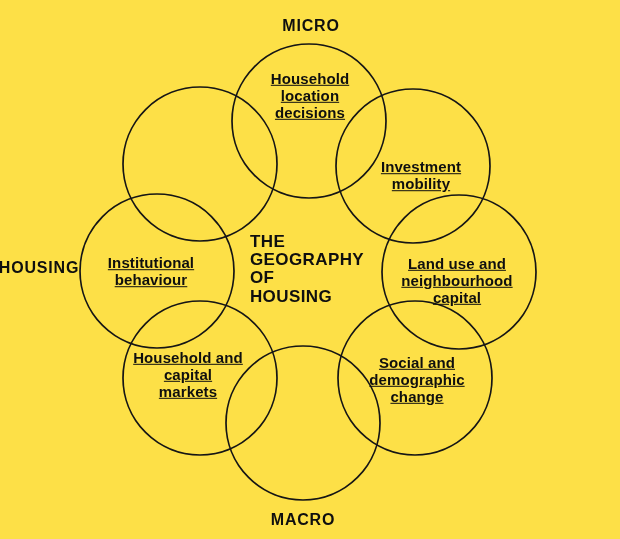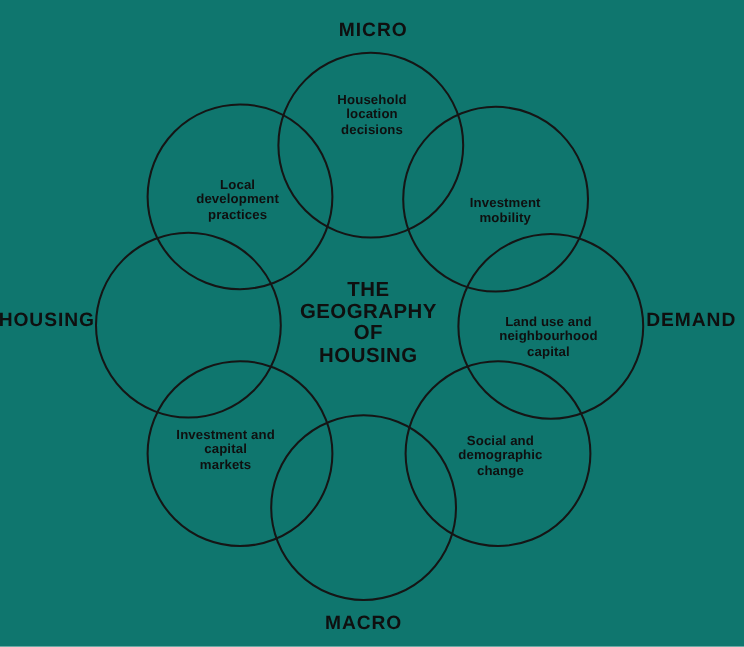--- a/index.html
+++ b/index.html
@@ -4,50 +4,51 @@
 <style>
   html, body {
     margin: 0;
     padding: 0;
     background: #ffffff;
   }
   #stage {
     position: relative;
     width: 620px;
     height: 539px;
-    background: #0f766e;
+    background: #fde047;
     font-family: "Liberation Sans", sans-serif;
     color: #111111;
     overflow: hidden;
   }
   #rings {
     position: absolute;
     left: 0;
     top: 0;
   }
   #rings circle {
     fill: none;
     stroke: #151515;
     stroke-width: 1.7;
   }
   .clabel {
     position: absolute;
     transform: translate(-50%, -50%);
     text-align: center;
     white-space: pre-line;
-    font-size: 11px;
+    font-size: 15px;
     font-weight: 700;
     line-height: 1.12;
     letter-spacing: 0.1px;
     color: #0f0f0f;
+    text-decoration: underline;
   }
   .center-title {
     position: absolute;
     transform: translate(-50%, -50%);
-    text-align: center;
+    text-align: left;
     white-space: pre-line;
     font-size: 17px;
     font-weight: 700;
     line-height: 1.07;
     letter-spacing: 0.4px;
     color: #0f0f0f;
   }
   .axis-label {
     position: absolute;
     transform: translate(-50%, -50%);
@@ -70,21 +71,20 @@
     <circle cx="459" cy="272" r="77"></circle>
     <circle cx="415" cy="378" r="77"></circle>
     <circle cx="303" cy="423" r="77"></circle>
     <circle cx="200" cy="378" r="77"></circle>
     <circle cx="157" cy="271" r="77"></circle>
     <circle cx="200" cy="164" r="77"></circle>
   </svg>
 
   <div class="axis-label" style="left:311px; top:26px">MICRO</div>
 
-  <div class="axis-label" style="left:576px; top:268px">DEMAND</div>
 
   <div class="axis-label" style="left:303px; top:520px">MACRO</div>
 
   <div class="axis-label" style="left:39px; top:268px">HOUSING</div>
 
   <div class="center-title" style="left:307px; top:269px">THE
 GEOGRAPHY
 OF
 HOUSING</div>
 
@@ -97,22 +97,21 @@
 
   <div class="clabel" style="left:457px; top:281px">Land use and
 neighbourhood
 capital</div>
 
   <div class="clabel" style="left:417px; top:380px">Social and
 demographic
 change</div>
 
 
-  <div class="clabel" style="left:188px; top:375px">Investment and
+  <div class="clabel" style="left:188px; top:375px">Household and
 capital
 markets</div>
 
+  <div class="clabel" style="left:151px; top:272px">Institutional
+behaviour</div>
 
-  <div class="clabel" style="left:198px; top:167px">Local
-development
-practices</div>
 
 </div>
 
 </body></html>

